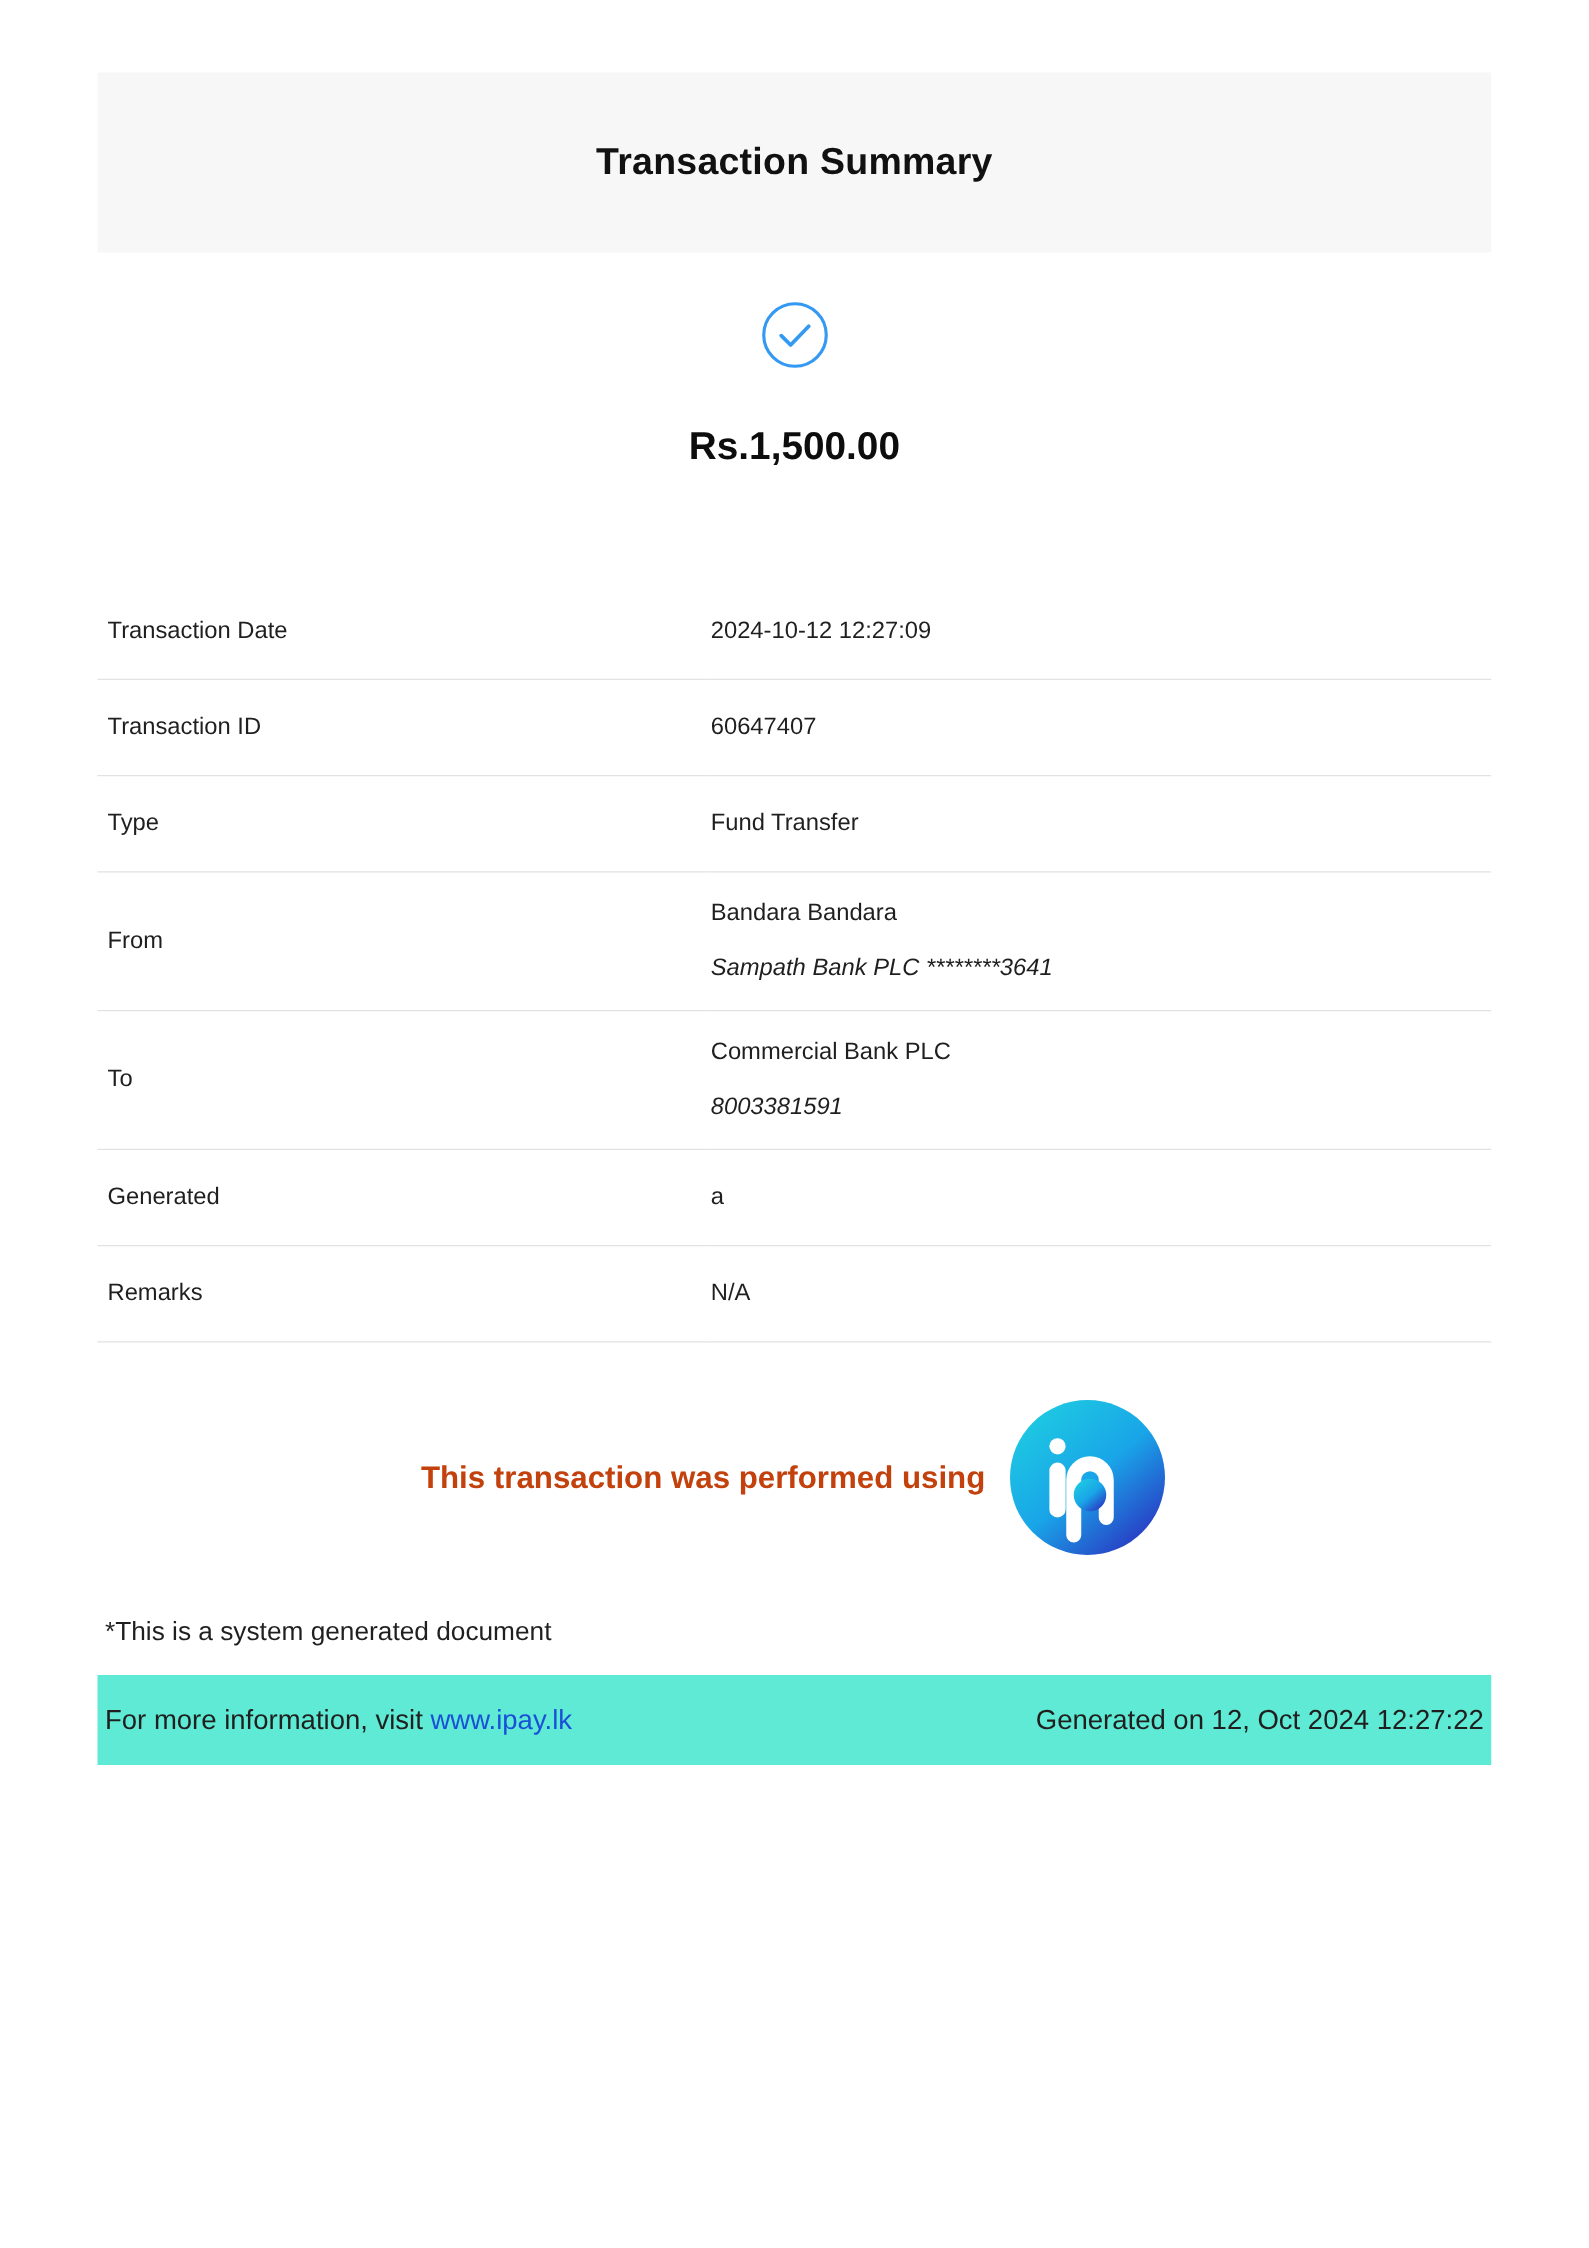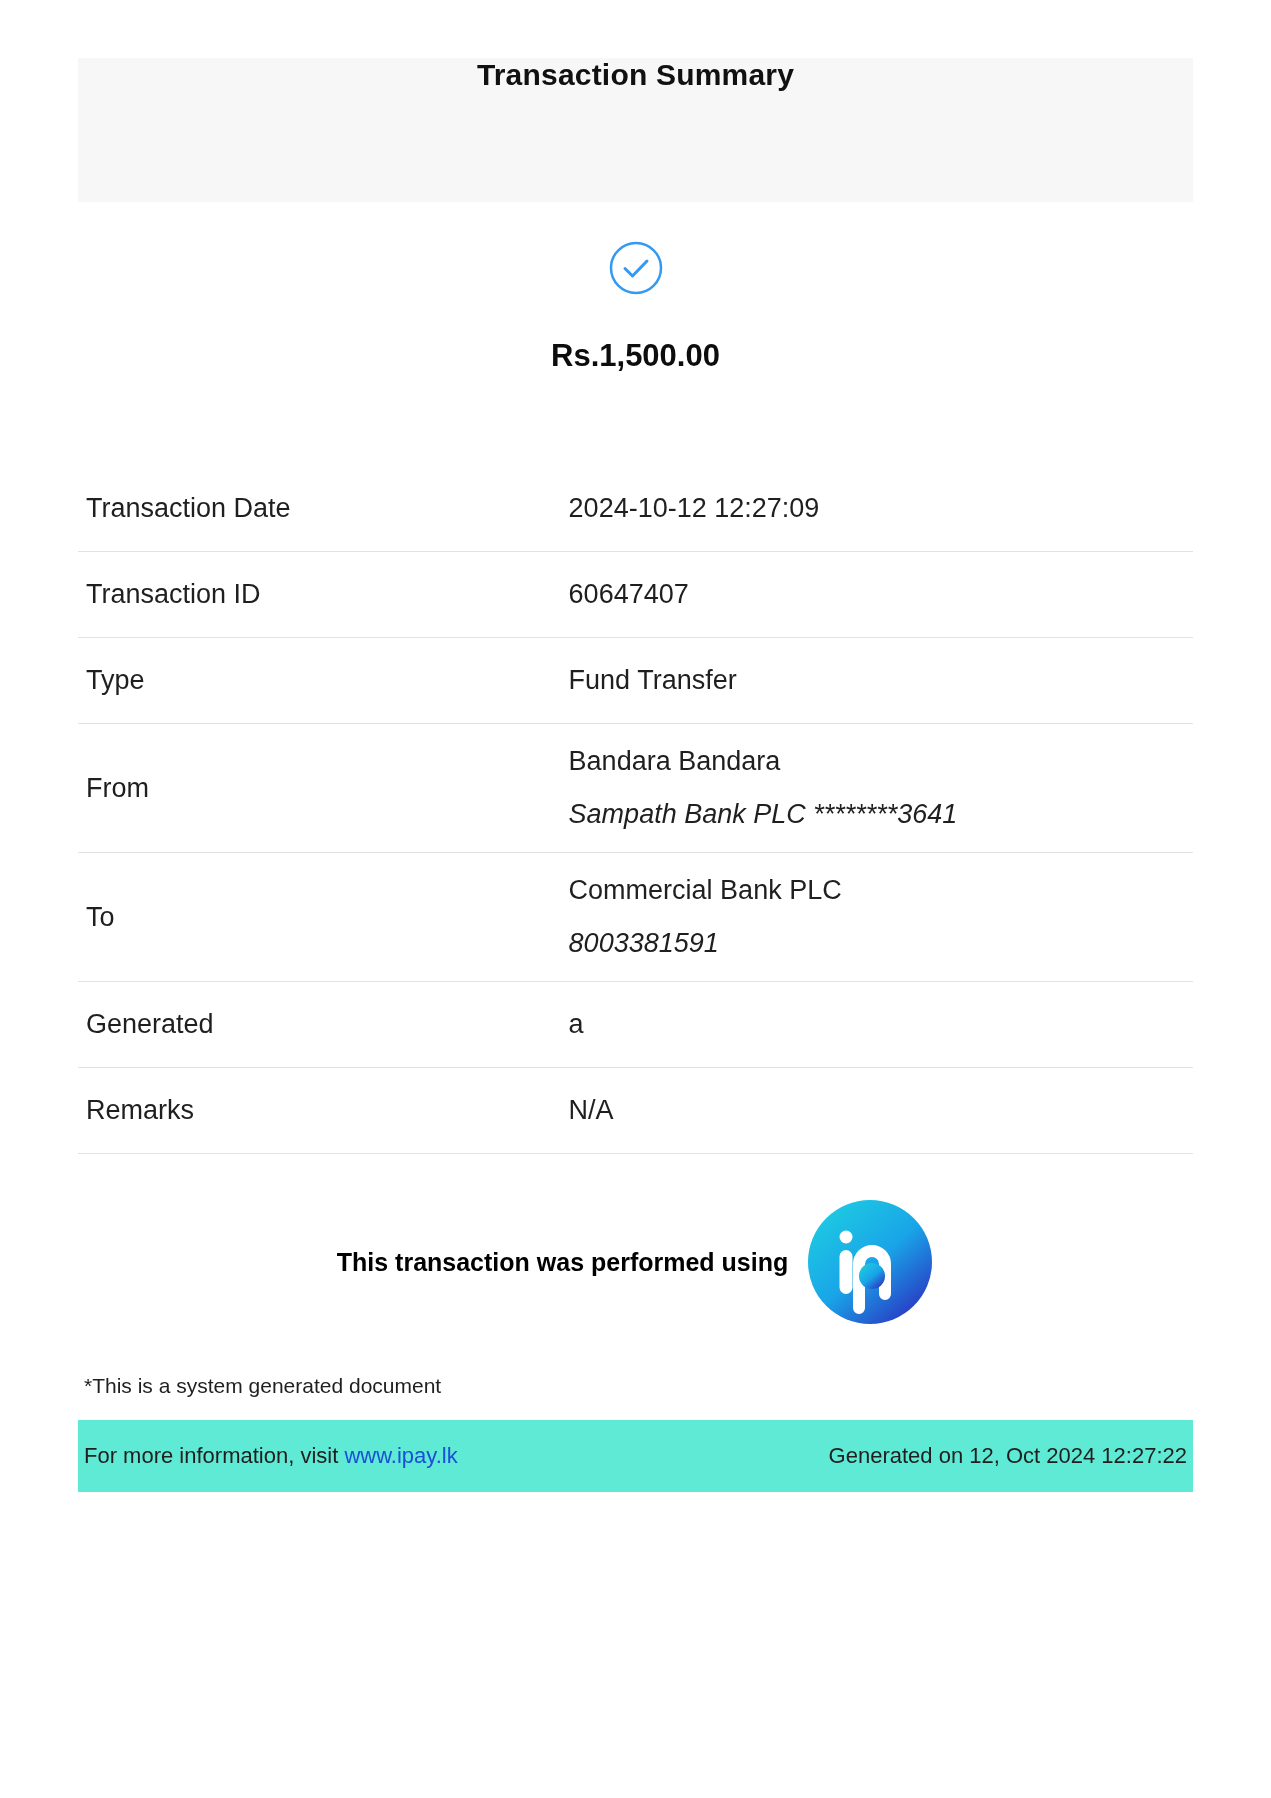--- a/index.html
+++ b/index.html
@@ -20,20 +20,21 @@
     height: 1798px;
     box-sizing: border-box;
     padding: 0 78px;
   }
   
   .header-bar {
     margin-top: 58px;
     background: #f7f7f7;
     height: 144px;
     display: flex;
+    align-items: center;
     justify-content: center;
   }
   .header-title {
     font-size: 30px;
     font-weight: bold;
     color: #111111;
     letter-spacing: 0.2px;
   }
   
   .status-block {
@@ -54,21 +55,21 @@
   
   .details {
     margin-top: 92px;
     width: 100%;
     border-collapse: collapse;
   }
   .details tr {
     border-bottom: 1px solid #e2e2e2;
   }
   .details td {
-    font-size: 27px;
+    font-size: 19px;
     color: #1f1f1f;
     vertical-align: middle;
     padding: 27px 0 27px 0;
   }
   .details td.label {
     width: 44%;
     padding-left: 8px;
   }
   .details td.value {
     width: 56%;
@@ -85,21 +86,21 @@
   .ipay-row {
     margin-top: 44px;
     display: flex;
     align-items: center;
     justify-content: center;
     gap: 18px;
   }
   .ipay-text {
     font-size: 25px;
     font-weight: bold;
-    color: #000000;
+    color: #c2410c;
   }
   .ipay-logo {
     width: 128px;
     height: 128px;
     flex: 0 0 auto;
   }
   
   .sysgen {
     margin-top: 48px;
     font-size: 21px;

